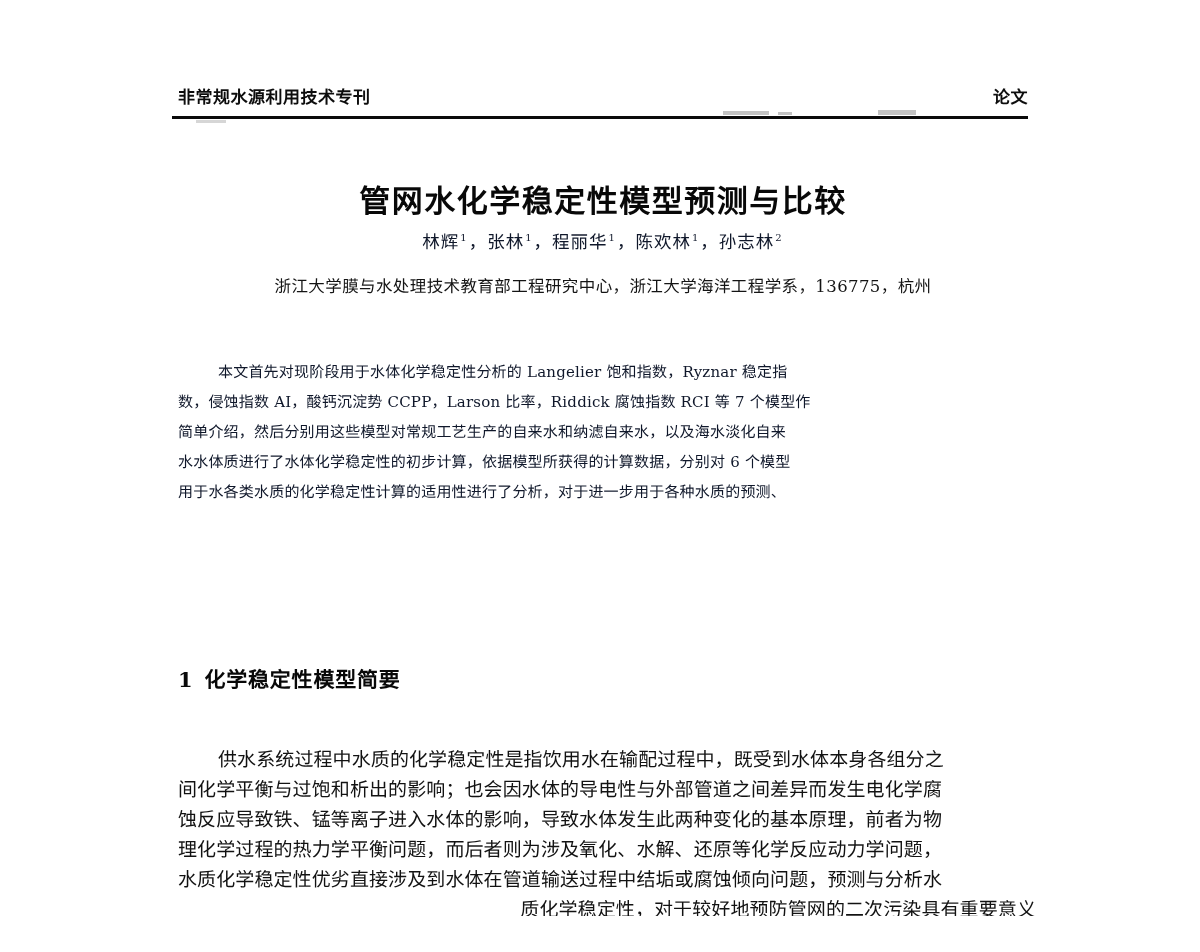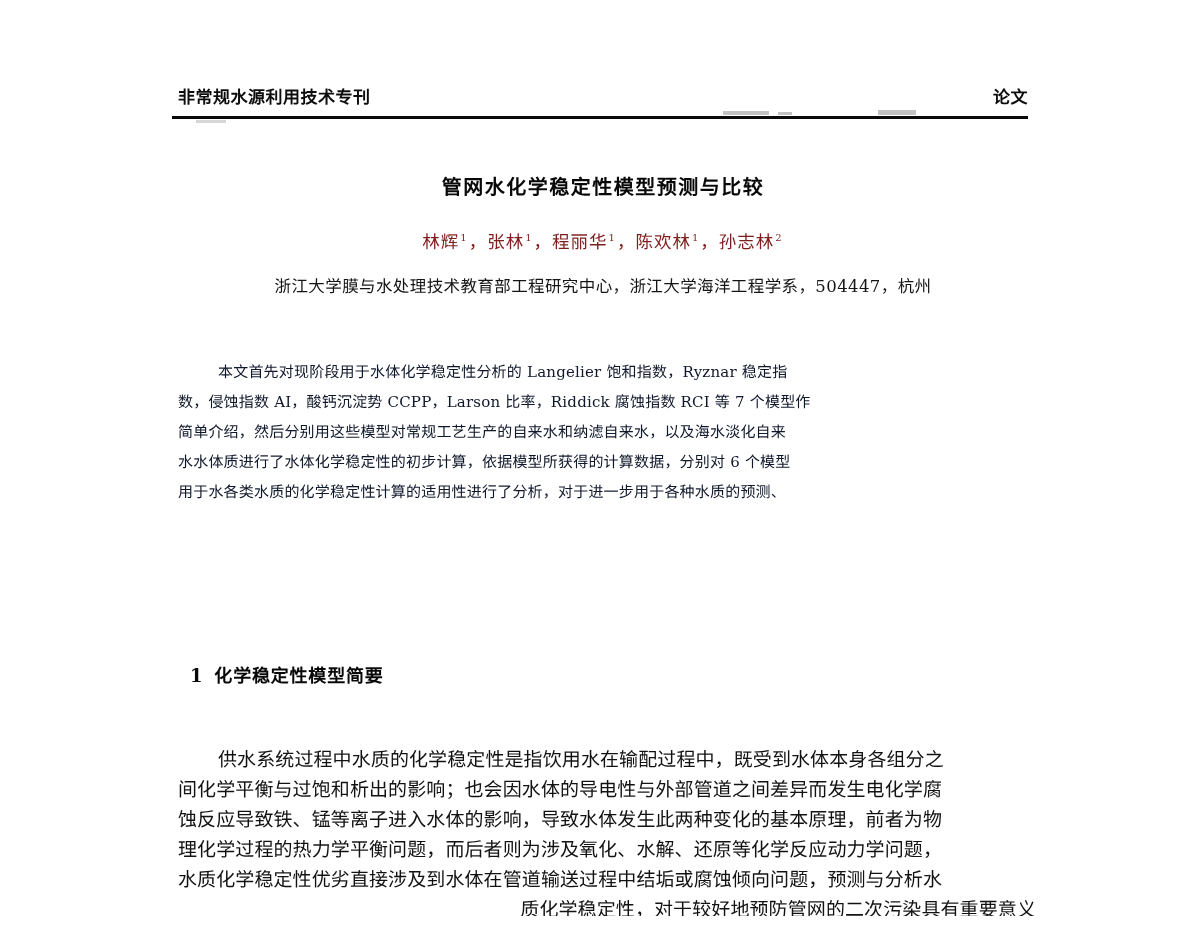--- a/index.html
+++ b/index.html
@@ -78,37 +78,37 @@
 
   
   .doc-title {
     position: absolute;
     left: 0;
     top: 150px;
     width: 850px;
     text-align: center;
     font-family: "DejaVu Sans", "Liberation Sans", sans-serif;
     font-weight: bold;
-    font-size: 20px;
+    font-size: 31px;
     letter-spacing: 1.5px;
     line-height: 1.2;
     color: #080808;
   }
 
   .authors {
     position: absolute;
     left: 0;
     top: 219px;
     width: 850px;
     text-align: center;
     font-family: "DejaVu Serif", "Liberation Serif", serif;
     font-size: 17.5px;
     letter-spacing: 1px;
     line-height: 1.3;
-    color: #7f1d1d;
+    color: #0f172a;
   }
 
   .authors sup {
     font-size: 10px;
     vertical-align: super;
     line-height: 0;
     padding: 0 1px;
   }
 
   .affiliation {
@@ -142,26 +142,26 @@
     white-space: nowrap;
   }
 
   .abstract .line.indent {
     text-indent: 40px;
   }
 
   
   .section-heading {
     position: absolute;
-    left: 12px;
+    left: 0;
     top: 637px;
     width: 850px;
     font-family: "DejaVu Sans", "Liberation Sans", sans-serif;
     font-weight: bold;
-    font-size: 18px;
+    font-size: 21px;
     letter-spacing: 0.8px;
     line-height: 1.3;
     color: #080808;
   }
 
   .section-heading .sec-num {
     font-family: "DejaVu Serif", "Liberation Serif", serif;
     font-weight: bold;
     padding-right: 11px;
   }
@@ -208,21 +208,21 @@
     <div class="header-rule"></div>
     <div class="scan-speck s1"></div>
     <div class="scan-speck s2"></div>
     <div class="scan-speck s3"></div>
     <div class="scan-speck s4"></div>
 
     <h1 class="doc-title">管网水化学稳定性模型预测与比较</h1>
 
     <div class="authors"><span>林辉</span><sup>1</sup><span>，</span><span>张林</span><sup>1</sup><span>，</span><span>程丽华</span><sup>1</sup><span>，</span><span>陈欢林</span><sup>1</sup><span>，</span><span>孙志林</span><sup>2</sup></div>
 
-    <div class="affiliation">浙江大学膜与水处理技术教育部工程研究中心，浙江大学海洋工程学系，504447，杭州</div>
+    <div class="affiliation">浙江大学膜与水处理技术教育部工程研究中心，浙江大学海洋工程学系，136775，杭州</div>
 
     <div class="abstract">
       <div class="line indent">本文首先对现阶段用于水体化学稳定性分析的 Langelier 饱和指数，Ryznar 稳定指</div>
       <div class="line">数，侵蚀指数 AI，酸钙沉淀势 CCPP，Larson 比率，Riddick 腐蚀指数 RCI 等 7 个模型作</div>
       <div class="line">简单介绍，然后分别用这些模型对常规工艺生产的自来水和纳滤自来水，以及海水淡化自来</div>
       <div class="line">水水体质进行了水体化学稳定性的初步计算，依据模型所获得的计算数据，分别对 6 个模型</div>
       <div class="line">用于水各类水质的化学稳定性计算的适用性进行了分析，对于进一步用于各种水质的预测、</div>
     </div>
 
     <h2 class="section-heading">

